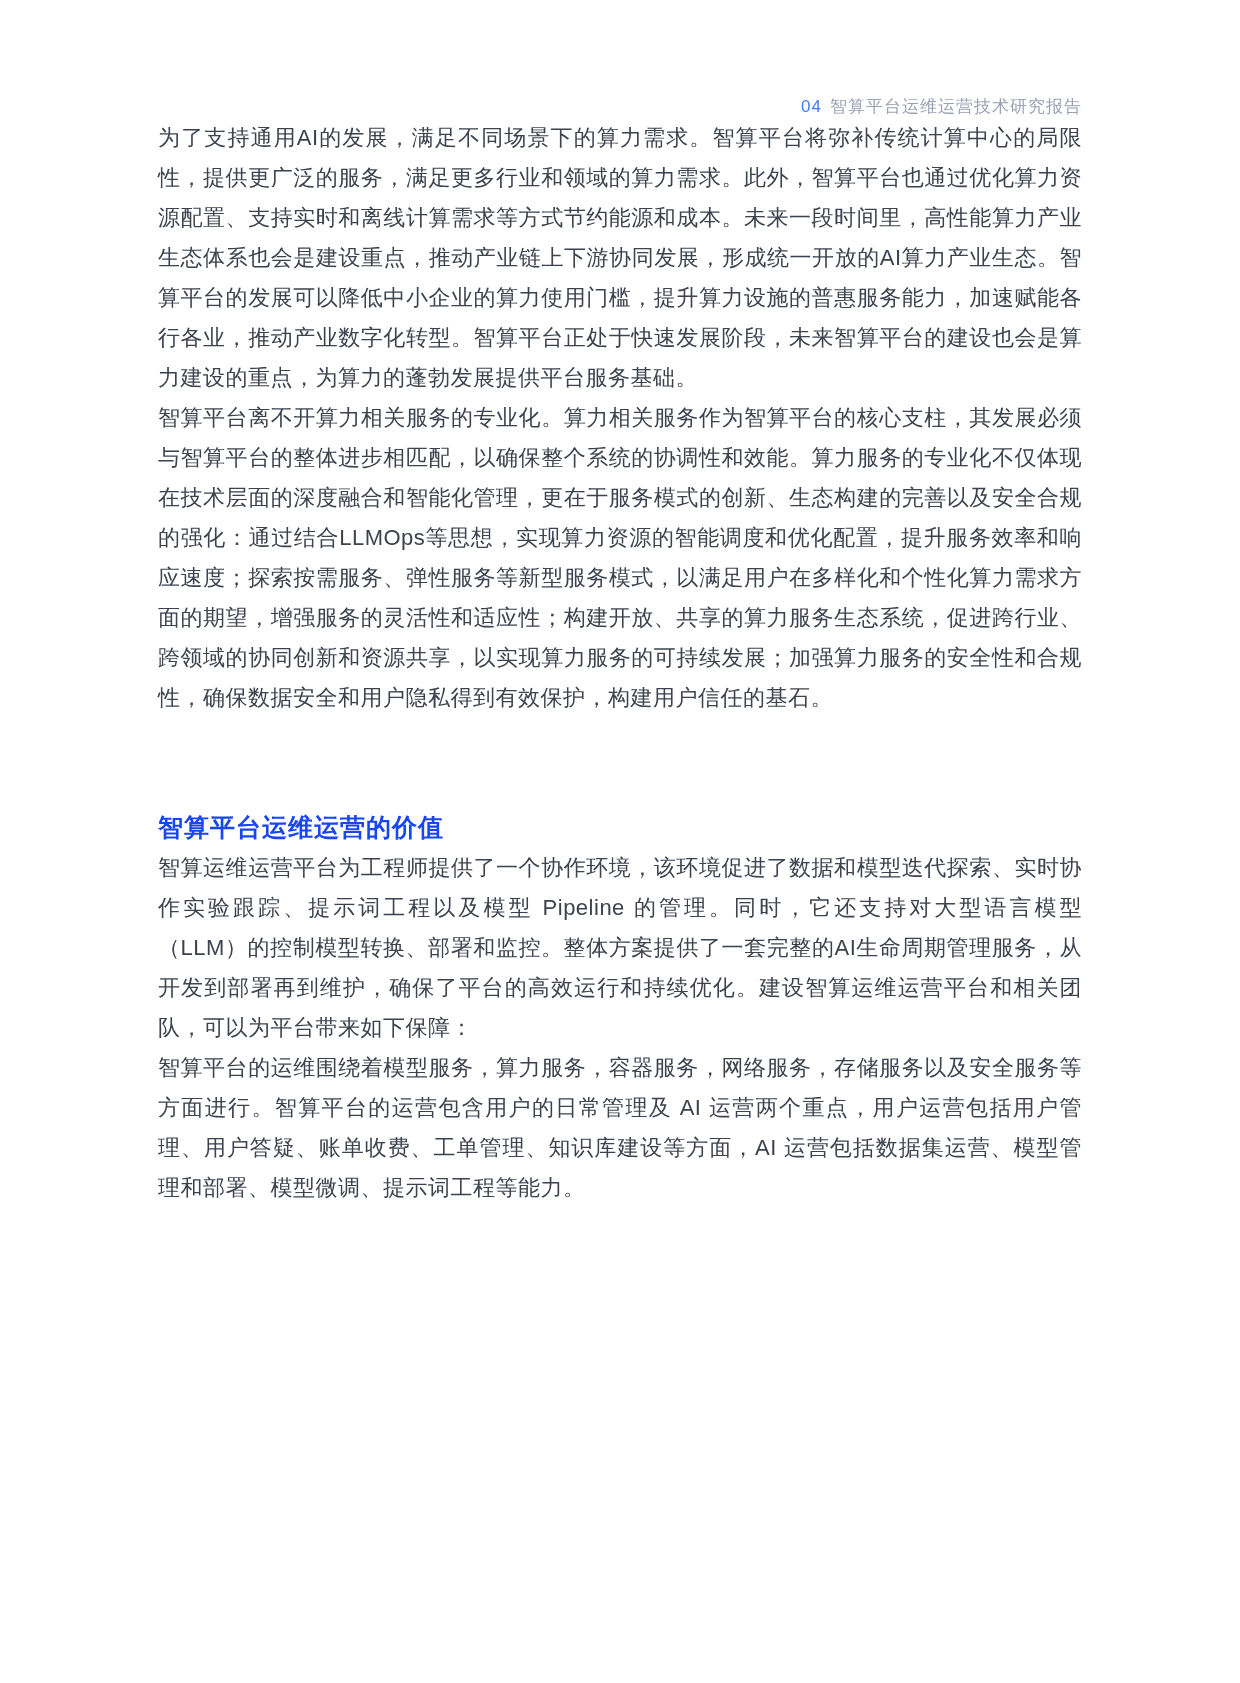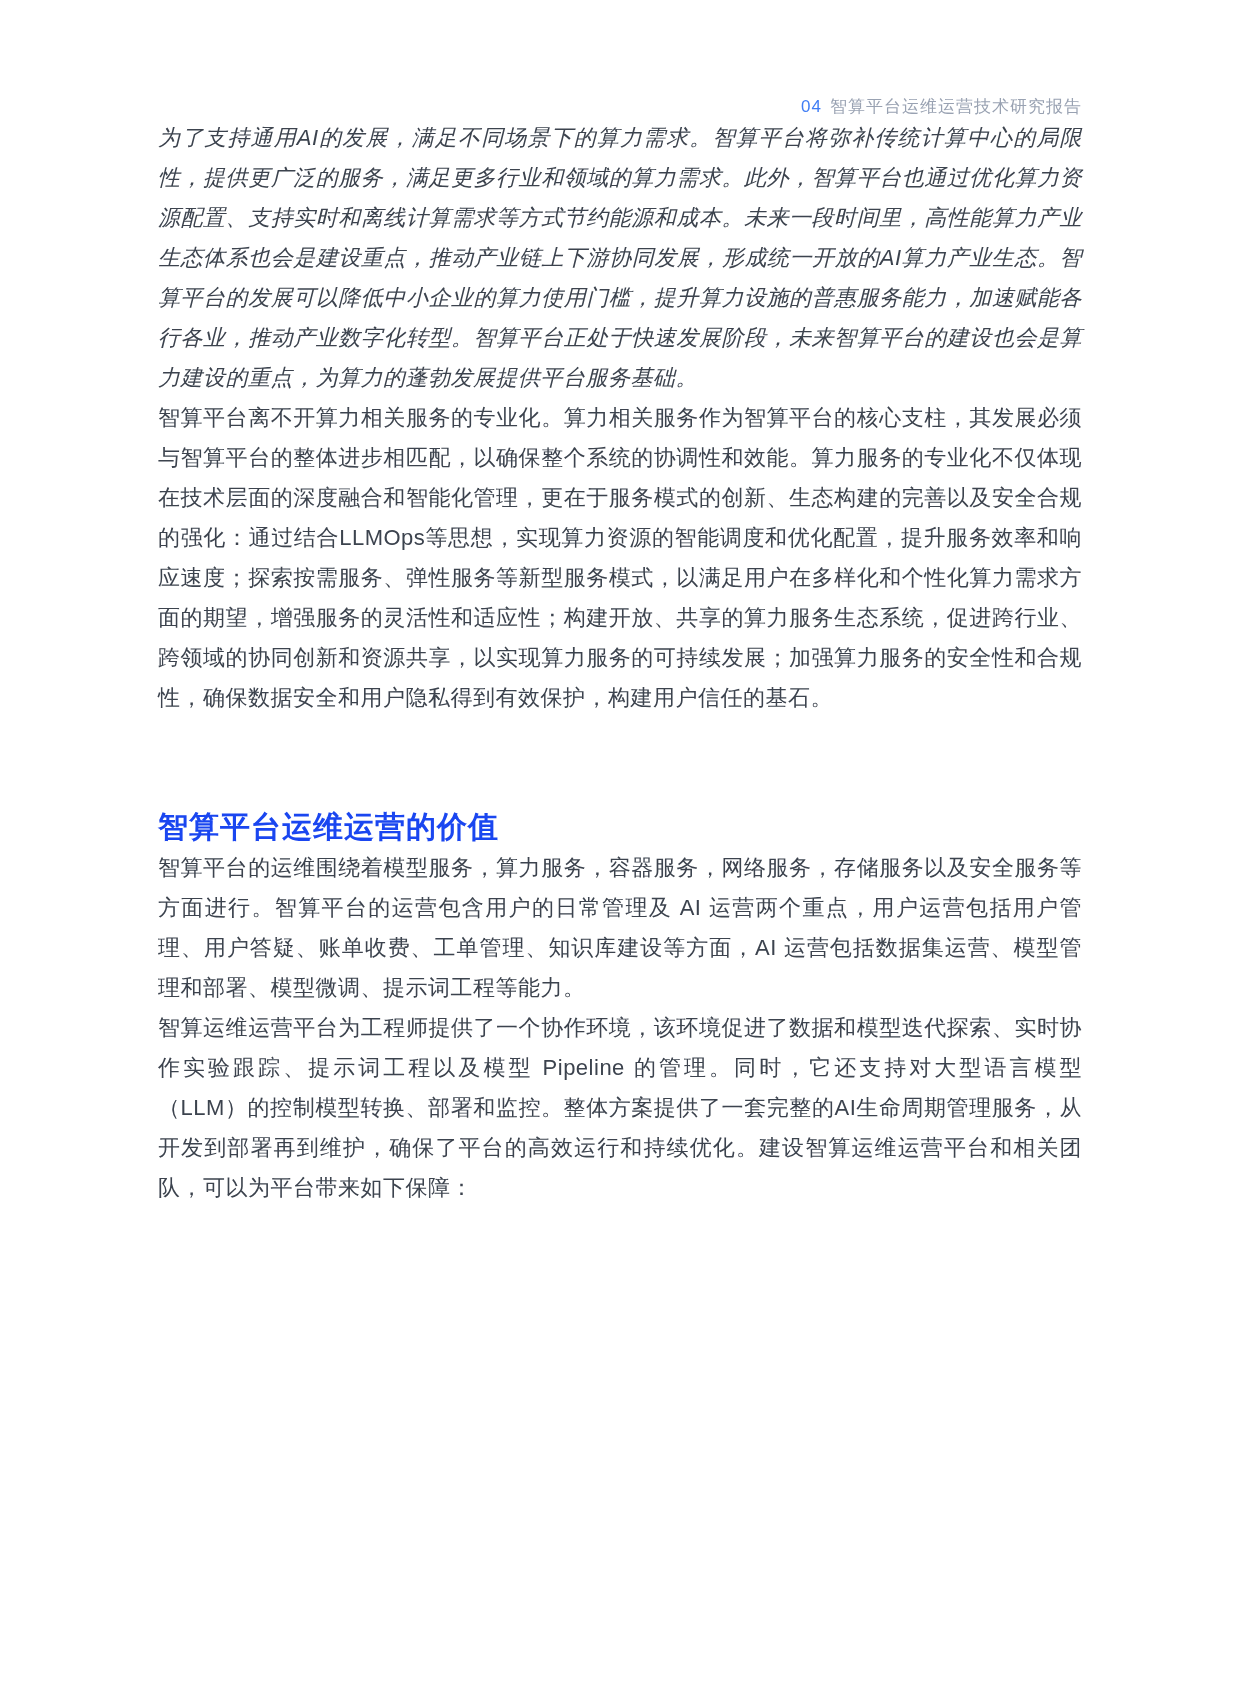--- a/index.html
+++ b/index.html
@@ -35,25 +35,25 @@
     margin: 0 88px;
     color: #3c434e;
     font-size: 22px;
     line-height: 40px;
     text-align: justify;
   }
   .doc-content p {
     margin: 0;
     letter-spacing: 0.5px;
   }
-  .para-intro-1 { margin-top: 52px; font-style: italic; }
+  .para-intro-1 { margin-top: 52px; }
   .para-gap     { margin-top: 42px; }
   .section-heading {
     margin: 88px 0 0 0;
-    font-size: 30px;
+    font-size: 25px;
     line-height: 42px;
     font-weight: bold;
     color: #1a46f0;
     text-align: left;
     letter-spacing: 1px;
   }
   .para-after-heading { margin-top: 50px; }
 </style>
 </head>
 <body>
@@ -66,19 +66,19 @@
 
   <div class="doc-content">
 
     <p class="para-intro-1">为了支持通用AI的发展，满足不同场景下的算力需求。智算平台将弥补传统计算中心的局限性，提供更广泛的服务，满足更多行业和领域的算力需求。此外，智算平台也通过优化算力资源配置、支持实时和离线计算需求等方式节约能源和成本。未来一段时间里，高性能算力产业生态体系也会是建设重点，推动产业链上下游协同发展，形成统一开放的AI算力产业生态。智算平台的发展可以降低中小企业的算力使用门槛，提升算力设施的普惠服务能力，加速赋能各行各业，推动产业数字化转型。智算平台正处于快速发展阶段，未来智算平台的建设也会是算力建设的重点，为算力的蓬勃发展提供平台服务基础。</p>
 
     <p class="para-gap">智算平台离不开算力相关服务的专业化。算力相关服务作为智算平台的核心支柱，其发展必须与智算平台的整体进步相匹配，以确保整个系统的协调性和效能。算力服务的专业化不仅体现在技术层面的深度融合和智能化管理，更在于服务模式的创新、生态构建的完善以及安全合规的强化：通过结合LLMOps等思想，实现算力资源的智能调度和优化配置，提升服务效率和响应速度；探索按需服务、弹性服务等新型服务模式，以满足用户在多样化和个性化算力需求方面的期望，增强服务的灵活性和适应性；构建开放、共享的算力服务生态系统，促进跨行业、跨领域的协同创新和资源共享，以实现算力服务的可持续发展；加强算力服务的安全性和合规性，确保数据安全和用户隐私得到有效保护，构建用户信任的基石。</p>
 
     <h1 class="section-heading">智算平台运维运营的价值</h1>
 
 
+    <p class="para-gap">智算运维运营平台为工程师提供了一个协作环境，该环境促进了数据和模型迭代探索、实时协作实验跟踪、提示词工程以及模型 Pipeline 的管理。同时，它还支持对大型语言模型（LLM）的控制模型转换、部署和监控。整体方案提供了一套完整的AI生命周期管理服务，从开发到部署再到维护，确保了平台的高效运行和持续优化。建设智算运维运营平台和相关团队，可以为平台带来如下保障：</p>
+
     <p class="para-gap">智算平台的运维围绕着模型服务，算力服务，容器服务，网络服务，存储服务以及安全服务等方面进行。智算平台的运营包含用户的日常管理及 AI 运营两个重点，用户运营包括用户管理、用户答疑、账单收费、工单管理、知识库建设等方面，AI 运营包括数据集运营、模型管理和部署、模型微调、提示词工程等能力。</p>
-
-    <p class="para-gap">智算运维运营平台为工程师提供了一个协作环境，该环境促进了数据和模型迭代探索、实时协作实验跟踪、提示词工程以及模型 Pipeline 的管理。同时，它还支持对大型语言模型（LLM）的控制模型转换、部署和监控。整体方案提供了一套完整的AI生命周期管理服务，从开发到部署再到维护，确保了平台的高效运行和持续优化。建设智算运维运营平台和相关团队，可以为平台带来如下保障：</p>
 
   </div>
 
 </div>
 
 </body></html>

